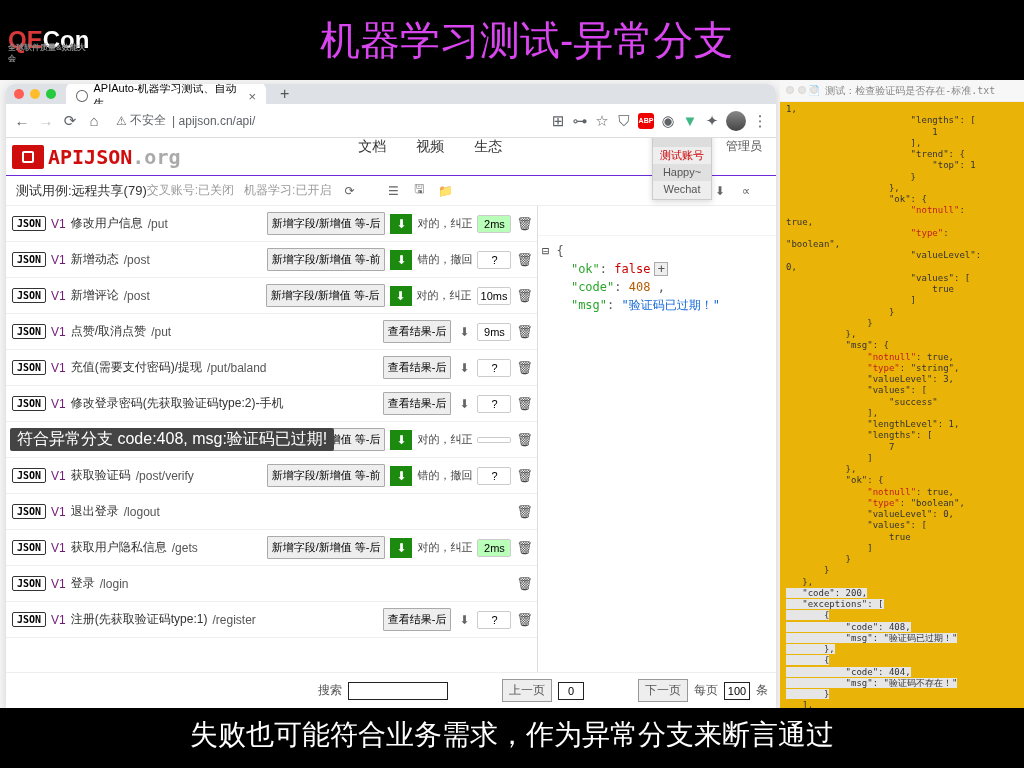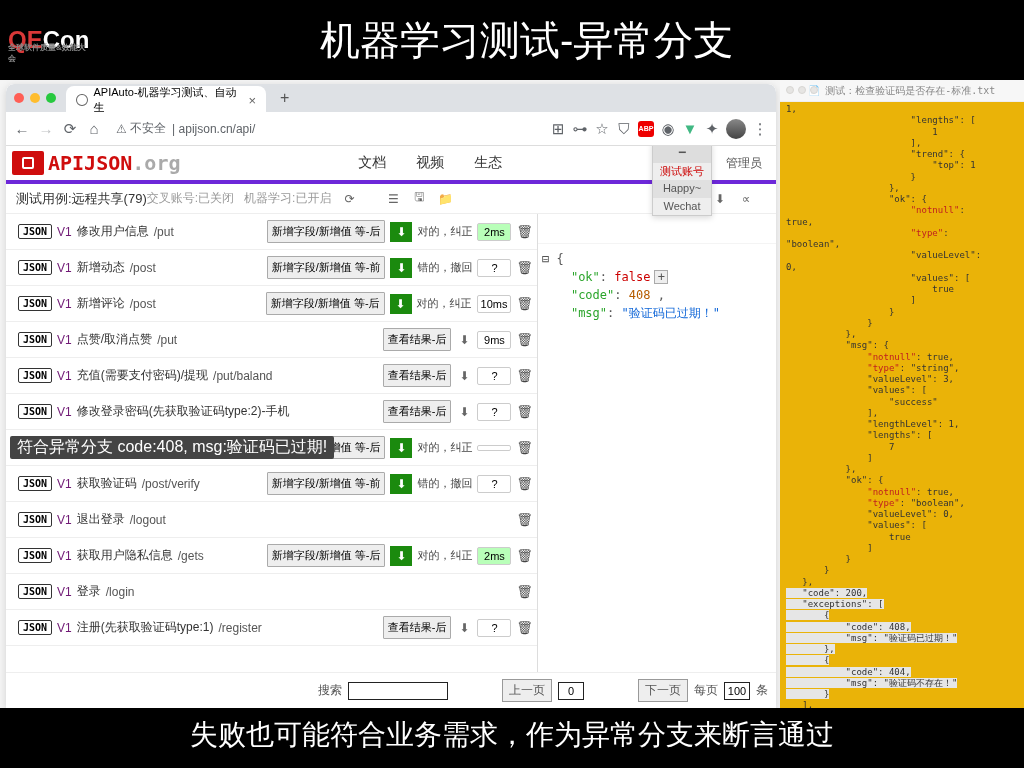--- a/index.html
+++ b/index.html
@@ -1,67 +1,67 @@
 <!DOCTYPE html>
 <html><head>
 <meta charset="utf-8">
 <style>
 * { margin: 0; padding: 0; box-sizing: border-box; }
 body { font-family: -apple-system, "Helvetica Neue", Arial, sans-serif; width: 1024px; height: 768px; overflow: hidden; background: #000; }
 .slide-hdr { display: flex; align-items: center; height: 80px; background: #000; color: #fff; }
 .logo { font-family: Arial; font-weight: bold; font-size: 24px; color: #fff; padding-left: 8px; position: relative; }
 .logo .red { color: #d93838; }
 .logo-sub { font-size: 8px; color: #888; position: absolute; bottom: -10px; left: 8px; }
-.slide-title { flex: 1; text-align: center; font-size: 40px; font-weight: 300; color: #ffffff; padding-right: 60px; }
+.slide-title { flex: 1; text-align: center; font-size: 40px; font-weight: 300; color: #d946ef; padding-right: 60px; }
 .slide-footer { position: absolute; bottom: 0; width: 100%; background: #000; color: #fff; font-size: 28px; text-align: center; padding: 8px 0 14px; font-weight: 300; }
 .desktop { position: absolute; top: 80px; bottom: 56px; left: 0; right: 0; background: #f5f5f5; }
 
 
 .browser { position: absolute; left: 6px; top: 4px; width: 770px; bottom: 4px; background: #fff; border-radius: 8px 8px 0 0; box-shadow: 0 2px 8px rgba(0,0,0,.15); display: flex; flex-direction: column; overflow: hidden; }
-.tab-bar { height: 28px; background: #dee1e5; display: flex; align-items: center; padding: 0 8px; border-radius: 8px 8px 0 0; }
+.tab-bar { height: 20px; background: #dee1e5; display: flex; align-items: center; padding: 0 8px; border-radius: 8px 8px 0 0; }
 .traffic { display: flex; gap: 6px; margin-right: 10px; }
 .dot { width: 10px; height: 10px; border-radius: 50%; }
 .dot.r { background: #ff5f56; } .dot.y { background: #ffbd2e; } .dot.g { background: #27c93f; }
 .tab { background: #fff; height: 28px; margin-top: 4px; border-radius: 8px 8px 0 0; display: flex; align-items: center; padding: 0 10px; font-size: 11px; max-width: 200px; }
 .tab-ico { width: 12px; height: 12px; border: 1px solid #666; border-radius: 50%; margin-right: 6px; }
 .tab-x { margin-left: 8px; color: #666; font-size: 13px; }
 .tab-plus { margin-left: 14px; font-size: 16px; color: #555; }
 .addr-bar { height: 34px; background: #fff; border-bottom: 1px solid #ddd; display: flex; align-items: center; padding: 0 8px; gap: 8px; }
 .nav-ico { width: 16px; height: 16px; color: #5f6368; display: flex; align-items: center; justify-content: center; font-size: 15px; }
 .url-field { flex: 1; display: flex; align-items: center; font-size: 12px; color: #5f6368; padding-left: 6px; }
 .url-warn { color: #5f6368; margin-right: 6px; }
 .ext-row { display: flex; gap: 6px; align-items: center; }
 .ext-ico { width: 16px; height: 16px; border-radius: 3px; }
 .abp { background: #e00; color: #fff; font-size: 7px; font-weight: bold; display: flex; align-items: center; justify-content: center; }
 .avatar { width: 20px; height: 20px; border-radius: 50%; background: linear-gradient(#888,#444); }
 
 
 .app { flex: 1; display: flex; flex-direction: column; overflow: hidden; }
-.app-hdr { height: 38px; display: flex; align-items: center; border-bottom: 4px solid #6d28d9; gap: 25px; }
+.app-hdr { height: 38px; display: flex; border-bottom: 1px solid #6d28d9; gap: 25px; }
 .brand { display: flex; align-items: center; padding-left: 6px; }
 .brand-blk { width: 32px; height: 24px; background: #cf0d0d; display: flex; align-items: center; justify-content: center; color: #fff; margin-right: 4px; border-radius: 2px; }
 .brand-blk span { width: 12px; height: 12px; border: 2px solid #fff; border-radius: 2px; display: block; }
 .brand-txt { font-family: monospace; font-size: 20px; font-weight: bold; }
 .brand-txt .j { color: #cf0d0d; } .brand-txt .o { color: #aaa; }
 .nav-links { flex: 1; display: flex; justify-content: center; gap: 30px; font-size: 14px; color: #333; }
 .hdr-right { display: flex; gap: 22px; font-size: 12px; color: #555; padding-right: 14px; position: relative; }
 .popup { position: absolute; top: -14px; left: -28px; background: #eee; border: 1px solid #ccc; font-size: 11px; text-align: center; line-height: 1.4; z-index: 5; box-shadow: 0 2px 6px rgba(0,0,0,.15); width: 60px; }
 .popup div { padding: 1px 5px; }
 .popup .sel { background: #e0e0e0; }
 .popup .minus { background: #ddd; font-size: 14px; font-weight: bold; }
 
 .sub-bar { height: 30px; display: flex; align-items: center; border-bottom: 1px solid #eee; font-size: 13px; }
 .sub-left { padding-left: 10px; color: #333; }
 .sub-mid { flex: 1; text-align: right; color: #999; font-size: 12px; padding-right: 6px; display: flex; justify-content: flex-end; gap: 10px; align-items: center; }
 .ico-sm { width: 16px; height: 16px; color: #666; display: inline-flex; align-items: center; justify-content: center; }
 
 .main { flex: 1; display: flex; overflow: hidden; }
 .left-pane { width: 532px; overflow-y: auto; border-right: 1px solid #ddd; }
 .row { display: flex; align-items: center; height: 36px; border-bottom: 1px solid #eee; padding: 0 4px 0 6px; font-size: 12px; gap: 5px; }
-.jsonpill { border: 1px solid #333; border-radius: 2px; padding: 1px 4px; font-family: monospace; font-size: 10px; font-weight: bold; margin-left: 6px; }
+.jsonpill { border: 1px solid #333; border-radius: 2px; padding: 1px 4px; font-family: monospace; font-size: 10px; font-weight: bold; }
 .v1 { color: #701a75; }
 .name { color: #333; flex-shrink: 0; }
 .path { color: #555; }
 .spacer { flex: 1; }
 .tooltip { position: absolute; background: #444; color: #fff; font-size: 16px; padding: 1px 7px; border-radius: 2px; z-index: 4; }
 .btn { border: 1px solid #aaa; background: #eee; font-size: 11px; padding: 3px 4px; border-radius: 1px; cursor: pointer; }
 .greenbox { width: 22px; height: 20px; background: #1b8a0e; display: flex; align-items: center; justify-content: center; color: #fff; }
 .stat { font-size: 11px; color: #444; }
 .timebox { border: 1px solid #ccc; min-width: 34px; text-align: center; font-size: 11px; padding: 2px 3px; border-radius: 2px; }
 .timebox.green { background: #b9ffb9; }

